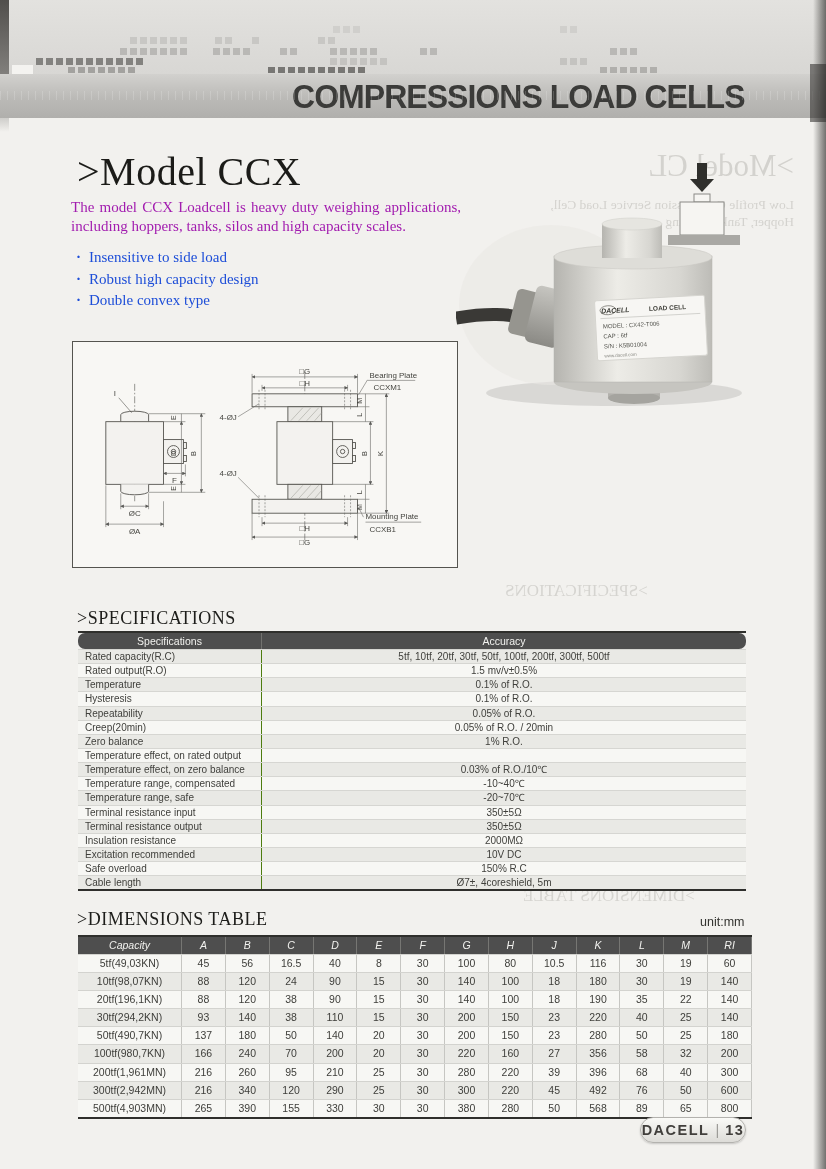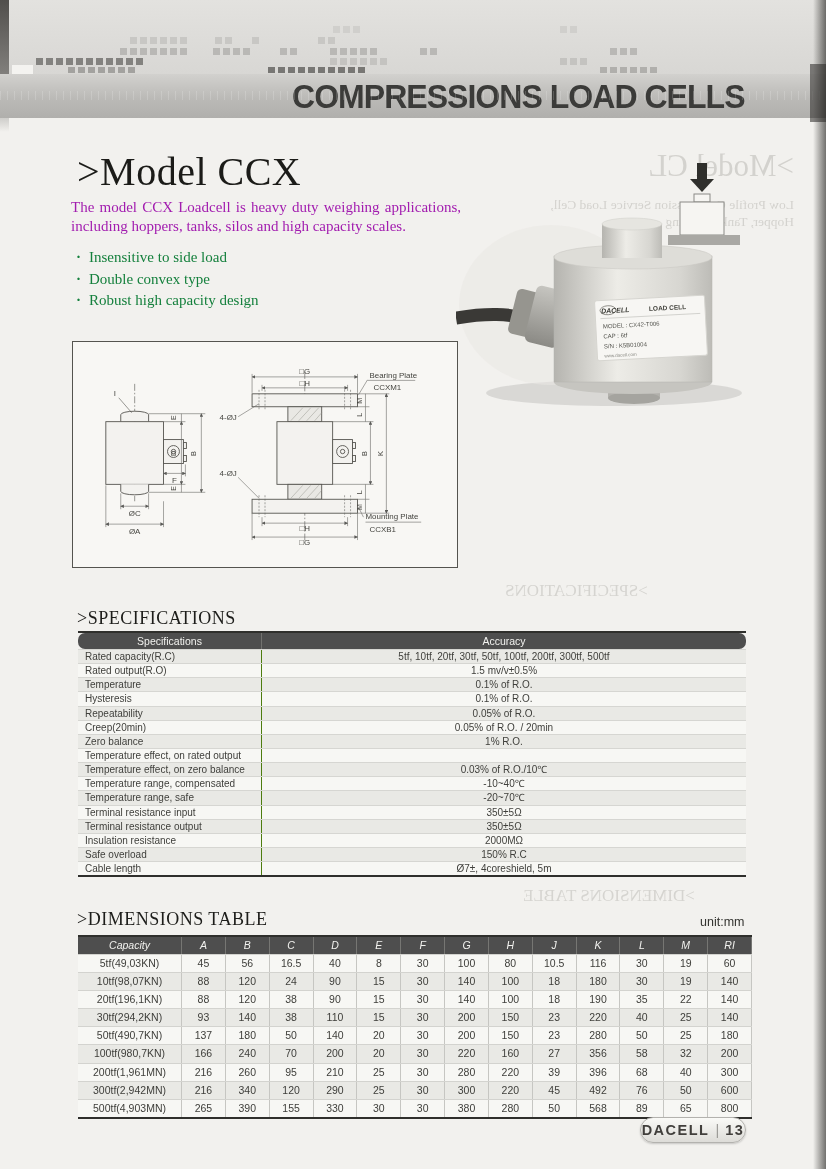--- a/index.html
+++ b/index.html
@@ -31,21 +31,21 @@
   .ghost-model .g2{font-size:13.5px;line-height:17px;}
   .ghost-spec{left:505px;top:581px;font-size:17px;opacity:.28;}
   .ghost-dim{left:523px;top:886px;font-size:17px;opacity:.28;}
 
   
   .model-title{position:absolute;left:77px;top:148px;margin:0;font-family:"Liberation Serif",serif;
                font-weight:400;font-size:40px;color:#1b1b18;letter-spacing:.5px;}
   .desc{position:absolute;left:71px;top:198px;width:390px;margin:0;font-family:"Liberation Serif",serif;
         font-size:15px;line-height:18.5px;color:#a21caf;text-align:justify;}
   .bullets{position:absolute;left:76px;top:247px;margin:0;padding:0;list-style:none;
-           font-family:"Liberation Serif",serif;font-size:15px;color:#15803d;}
+           font-family:"Liberation Serif",serif;font-size:15px;color:#1d4ed8;}
   .bullets li{line-height:21.5px;}
   .bullets li::before{content:"\00B7";font-weight:700;margin-right:8px;}
 
   
   .diagram-box{position:absolute;left:72px;top:341px;width:386px;height:227px;
                border:1.5px solid #55544f;background:#f8f7f4;box-sizing:border-box;}
   .diagram-box svg{width:100%;height:100%;display:block;}
   .dt{font:8px "Liberation Sans",sans-serif;fill:#44443f;}
   .dt7{font:7px "Liberation Sans",sans-serif;fill:#44443f;}
 
@@ -216,22 +216,22 @@
   <div class="ghost ghost-spec">&gt;SPECIFICATIONS</div>
   <div class="ghost ghost-dim">&gt;DIMENSIONS TABLE</div>
 
   <h1 class="model-title">&gt;Model CCX</h1>
   <p class="desc">
     <span>The model CCX Loadcell is heavy duty weighing applications,</span>
     <span>including hoppers, tanks, silos and high capacity scales.</span>
   </p>
   <ul class="bullets">
     <li>Insensitive to side load</li>
+    <li>Robust high capacity design</li>
     <li>Double convex type</li>
-    <li>Robust high capacity design</li>
   </ul>
 
   <svg class="pictogram" viewBox="0 0 90 84">
     <rect x="37" y="0" width="10" height="16" fill="#2f2f2c"></rect>
     <polygon points="30,16 54,16 42,29" fill="#2f2f2c"></polygon>
     <rect x="34" y="31" width="16" height="8" fill="#f6f5f2" stroke="#8a8a86"></rect>
     <rect x="20" y="39" width="44" height="33" fill="#f6f5f2" stroke="#8a8a86"></rect>
     <rect x="8" y="72" width="72" height="10" fill="#a9a8a4"></rect>
   </svg>
 
@@ -476,20 +476,24 @@
         <div class="spec-row">
           <div class="sc1">Terminal resistance output</div>
           <div class="sc2">350±5Ω</div>
         </div>
 
         <div class="spec-row">
           <div class="sc1">Insulation resistance</div>
           <div class="sc2">2000MΩ</div>
         </div>
 
+        <div class="spec-row">
+          <div class="sc1">Excitation recommended</div>
+          <div class="sc2">10V DC</div>
+        </div>
 
         <div class="spec-row">
           <div class="sc1">Safe overload</div>
           <div class="sc2">150% R.C</div>
         </div>
 
         <div class="spec-row">
           <div class="sc1">Cable length</div>
           <div class="sc2">Ø7±, 4coreshield, 5m</div>
         </div>

